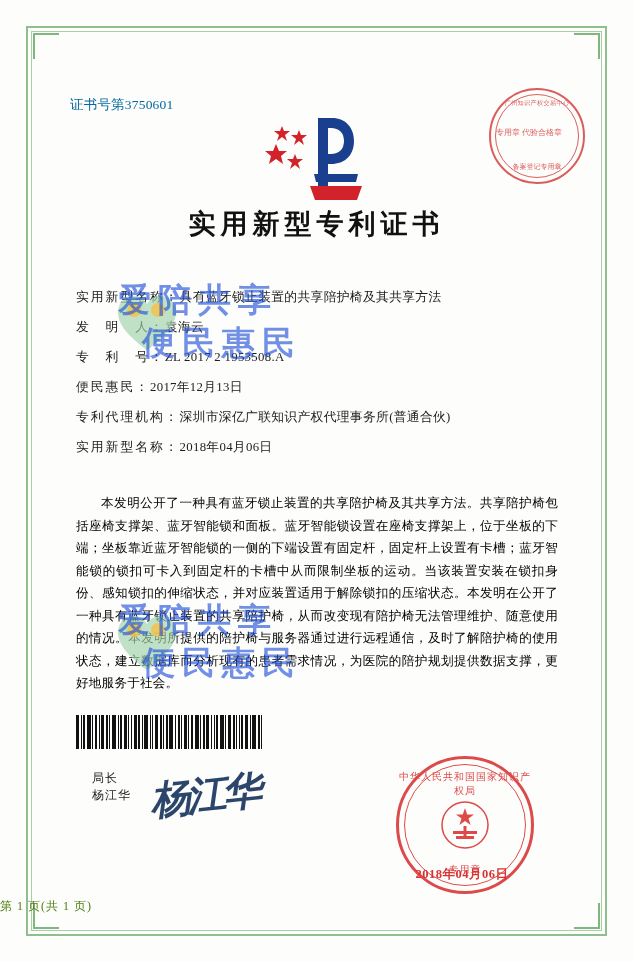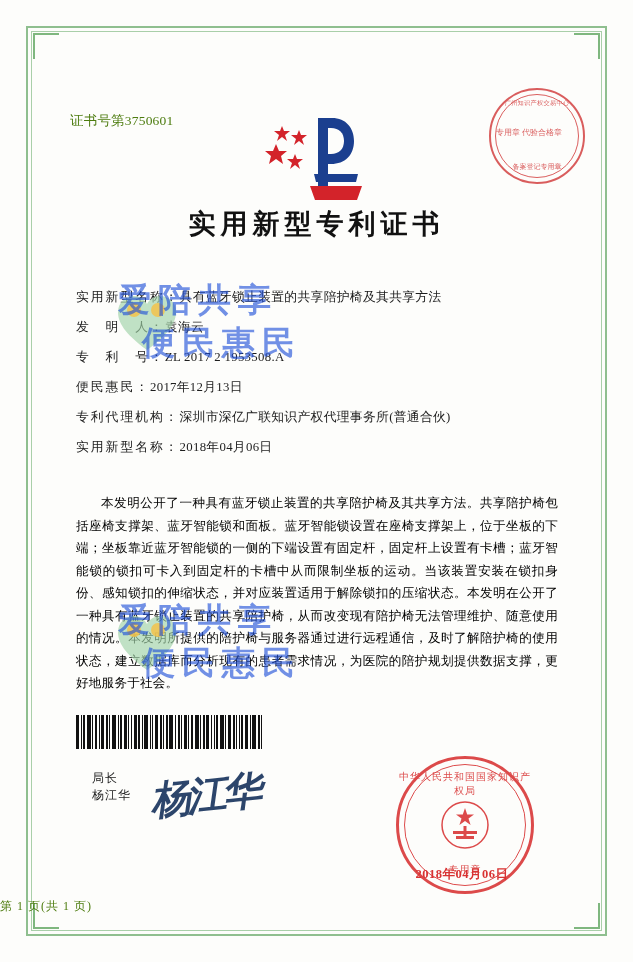--- a/index.html
+++ b/index.html
@@ -51,24 +51,24 @@
   }
   .corner.tl { left: 33px; top: 33px; border-right: none; border-bottom: none; }
   .corner.tr { left: 574px; top: 33px; border-left: none; border-bottom: none; }
   .corner.bl { left: 33px; top: 903px; border-right: none; border-top: none; }
   .corner.br { left: 574px; top: 903px; border-left: none; border-top: none; }
 
   
   .cert-no {
     position: absolute;
     left: 70px;
-    top: 112px;
+    top: 96px;
     font-size: 13.5px;
     letter-spacing: 0.2px;
-    color: #4d7c0f;
+    color: #0369a1;
   }
 
   
   .logo {
     position: absolute;
     left: 258px;
     top: 110px;
     width: 120px;
     height: 92px;
   }

